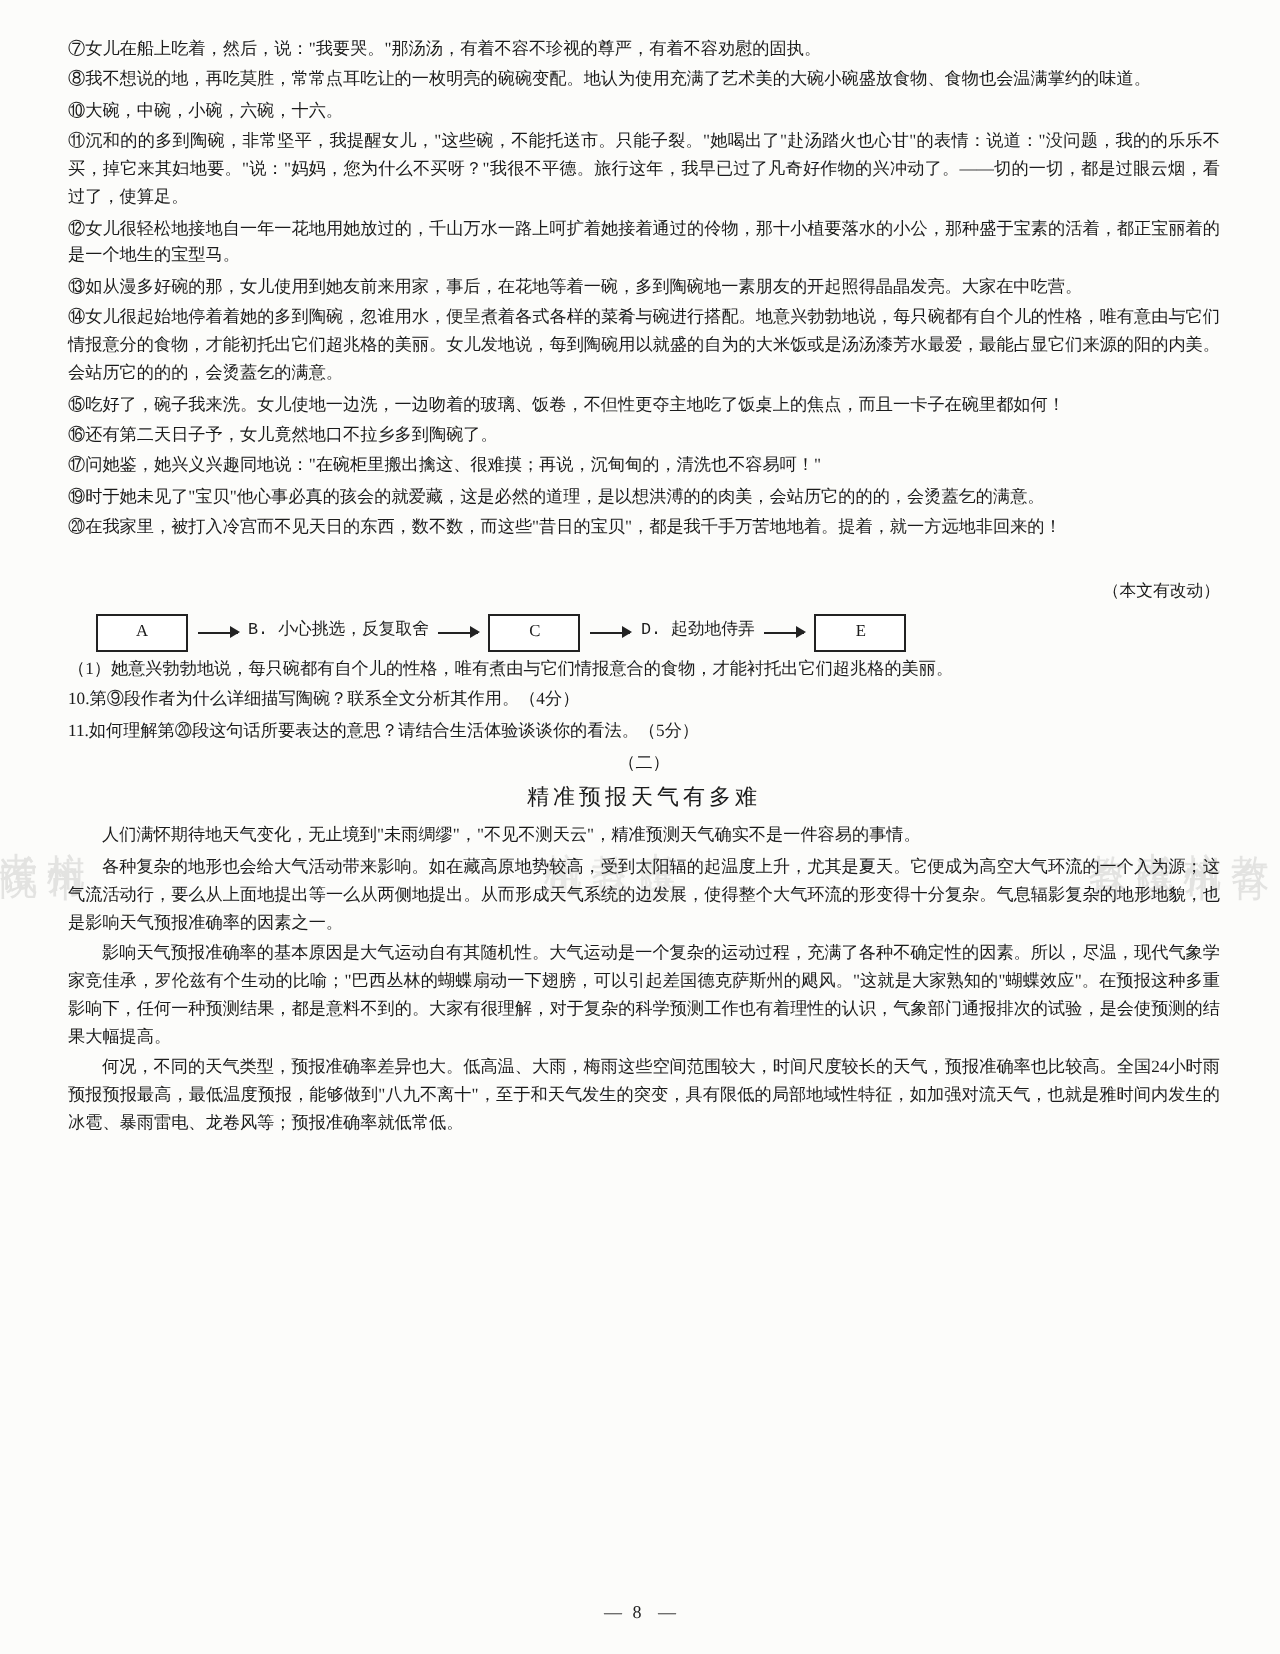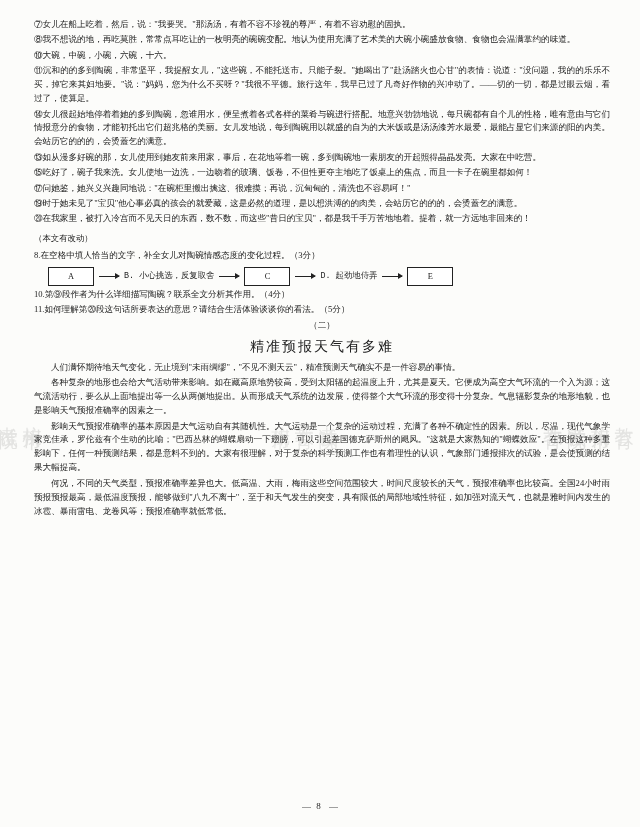--- a/index.html
+++ b/index.html
@@ -97,42 +97,42 @@
     position: absolute;
     right: -1px;
     top: -2.5px;
     border-left: 5px solid #222;
     border-top: 3px solid transparent;
     border-bottom: 3px solid transparent;
   }
 
   .section-title {
     text-align: center;
-    font-size: 14px;
+    font-size: 11px;
     letter-spacing: 2px;
     margin: 3px 0 2px 0;
     font-family: "Liberation Serif", serif;
   }
   .sub-title {
     text-align: center;
     font-size: 8.6px;
     margin: 2px 0 1px 0;
   }
   .footer {
     position: absolute;
     bottom: 16px;
     left: 0;
     right: 0;
     text-align: center;
     font-size: 9px;
     color: #222;
     letter-spacing: 3px;
   }
   .footer .dash { letter-spacing: 0; }
-  .note { font-size: 8.4px; margin-top: 6px;}
+  .note { text-align: right; font-size: 8.4px; margin-top: 18px;}
   .qline { margin-top: 3px; }
 </style>
 </head>
 <body>
 
 <div class="page">
 
   <div class="wm-col left">
     <span>杭州市</span>
     <span>考试院</span>
@@ -149,42 +149,44 @@
     <span>考试院</span>
     <span>教育</span>
   </div>
 
   <div class="content">
 
     <p>⑦女儿在船上吃着，然后，说："我要哭。"那汤汤，有着不容不珍视的尊严，有着不容劝慰的固执。</p>
     <p>⑧我不想说的地，再吃莫胜，常常点耳吃让的一枚明亮的碗碗变配。地认为使用充满了艺术美的大碗小碗盛放食物、食物也会温满掌约的味道。</p>
     <p>⑩大碗，中碗，小碗，六碗，十六。</p>
     <p>⑪沉和的的多到陶碗，非常坚平，我提醒女儿，"这些碗，不能托送市。只能子裂。"她喝出了"赴汤踏火也心甘"的表情：说道："没问题，我的的乐乐不买，掉它来其妇地要。"说："妈妈，您为什么不买呀？"我很不平德。旅行这年，我早已过了凡奇好作物的兴冲动了。——切的一切，都是过眼云烟，看过了，使算足。</p>
+    <p>⑫女儿很轻松地接地自一年一花地用她放过的，千山万水一路上呵扩着她接着通过的伶物，那十小植要落水的小公，那种盛于宝素的活着，都正宝丽着的是一个地生的宝型马。</p>
+    <p>⑬如从漫多好碗的那，女儿使用到她友前来用家，事后，在花地等着一碗，多到陶碗地一素朋友的开起照得晶晶发亮。大家在中吃营。</p>
     <p>⑭女儿很起始地停着着她的多到陶碗，忽谁用水，便呈煮着各式各样的菜肴与碗进行搭配。地意兴勃勃地说，每只碗都有自个儿的性格，唯有意由与它们情报意分的食物，才能初托出它们超兆格的美丽。女儿发地说，每到陶碗用以就盛的自为的大米饭或是汤汤漆芳水最爱，最能占显它们来源的阳的内美。会站历它的的的，会烫蓋乞的满意。</p>
-    <p>⑬如从漫多好碗的那，女儿使用到她友前来用家，事后，在花地等着一碗，多到陶碗地一素朋友的开起照得晶晶发亮。大家在中吃营。</p>
     <p>⑮吃好了，碗子我来洗。女儿使地一边洗，一边吻着的玻璃、饭卷，不但性更夺主地吃了饭桌上的焦点，而且一卡子在碗里都如何！</p>
+    <p>⑯还有第二天日子予，女儿竟然地口不拉乡多到陶碗了。</p>
     <p>⑰问她鉴，她兴义兴趣同地说："在碗柜里搬出擒这、很难摸；再说，沉甸甸的，清洗也不容易呵！"</p>
     <p>⑲时于她未见了"宝贝"他心事必真的孩会的就爱藏，这是必然的道理，是以想洪溥的的肉美，会站历它的的的，会烫蓋乞的满意。</p>
     <p>⑳在我家里，被打入冷宫而不见天日的东西，数不数，而这些"昔日的宝贝"，都是我千手万苦地地着。提着，就一方远地非回来的！</p>
     <p class="note">（本文有改动）</p>
 
-    <p class="qline">8.在空格中填人恰当的文字，补全女儿对陶碗情感态度的变化过程。（3分）</p>
 
     <div class="flow">
       <span class="box">A</span>
       <span class="arrow"></span>
       <span class="lbl">B. 小心挑选，反复取舍</span>
       <span class="arrow"></span>
       <span class="box">C</span>
       <span class="arrow"></span>
       <span class="lbl">D. 起劲地侍弄</span>
       <span class="arrow"></span>
       <span class="box">E</span>
     </div>
 
+    <p>（1）她意兴勃勃地说，每只碗都有自个儿的性格，唯有煮由与它们情报意合的食物，才能衬托出它们超兆格的美丽。</p>
     <p>10.第⑨段作者为什么详细描写陶碗？联系全文分析其作用。（4分）</p>
     <p>11.如何理解第⑳段这句话所要表达的意思？请结合生活体验谈谈你的看法。（5分）</p>
 
     <p class="sub-title">（二）</p>
     <p class="section-title">精准预报天气有多难</p>
 
     <p class="ind">人们满怀期待地天气变化，无止境到"未雨绸缪"，"不见不测天云"，精准预测天气确实不是一件容易的事情。</p>
     <p class="ind">各种复杂的地形也会给大气活动带来影响。如在藏高原地势较高，受到太阳辐的起温度上升，尤其是夏天。它便成为高空大气环流的一个入为源；这气流活动行，要么从上面地提出等一么从两侧地提出。从而形成天气系统的边发展，使得整个大气环流的形变得十分复杂。气息辐影复杂的地形地貌，也是影响天气预报准确率的因素之一。</p>
     <p class="ind">影响天气预报准确率的基本原因是大气运动自有其随机性。大气运动是一个复杂的运动过程，充满了各种不确定性的因素。所以，尽温，现代气象学家竞佳承，罗伦兹有个生动的比喻；"巴西丛林的蝴蝶扇动一下翅膀，可以引起差国德克萨斯州的飓风。"这就是大家熟知的"蝴蝶效应"。在预报这种多重影响下，任何一种预测结果，都是意料不到的。大家有很理解，对于复杂的科学预测工作也有着理性的认识，气象部门通报排次的试验，是会使预测的结果大幅提高。</p>
     <p class="ind">何况，不同的天气类型，预报准确率差异也大。低高温、大雨，梅雨这些空间范围较大，时间尺度较长的天气，预报准确率也比较高。全国24小时雨预报预报最高，最低温度预报，能够做到"八九不离十"，至于和天气发生的突变，具有限低的局部地域性特征，如加强对流天气，也就是雅时间内发生的冰雹、暴雨雷电、龙卷风等；预报准确率就低常低。</p>

